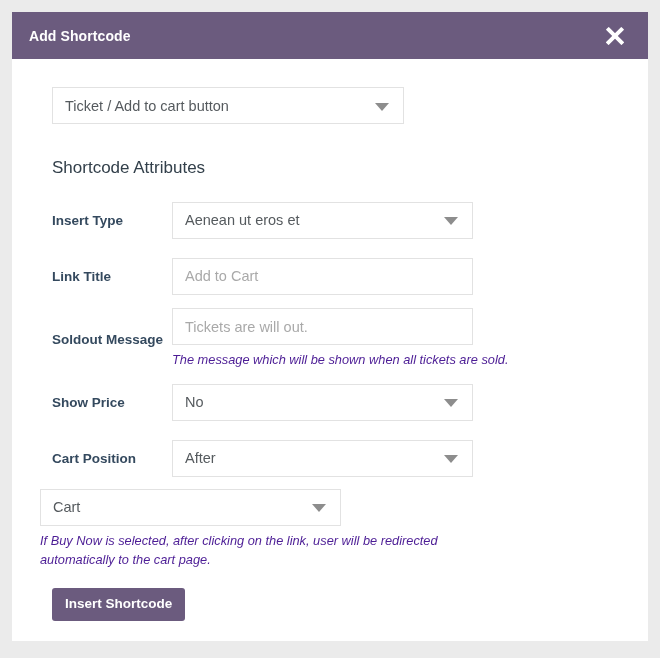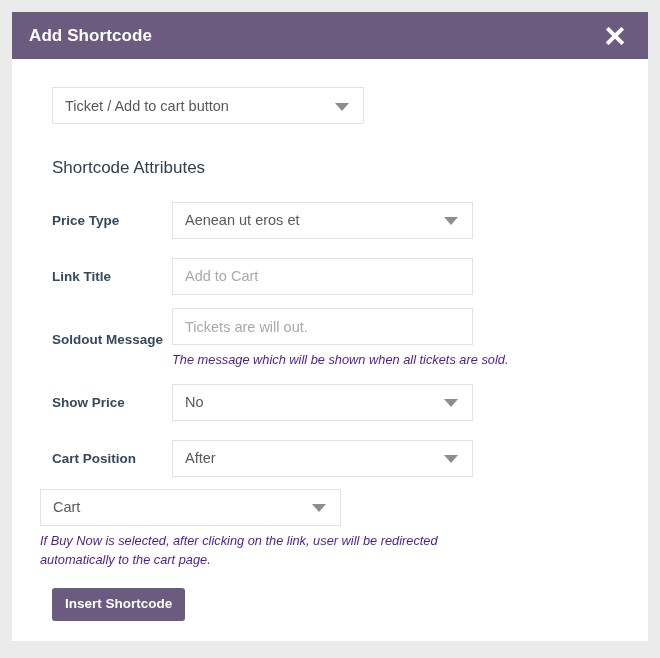--- a/index.html
+++ b/index.html
@@ -29,21 +29,21 @@
     height: 47px;
     background: #6b5b7e;
     display: flex;
     align-items: center;
     justify-content: space-between;
     padding: 0 18px 0 17px;
     box-sizing: border-box;
   }
   .modal-title {
     color: #ffffff;
-    font-size: 17px;
+    font-size: 14px;
     font-weight: bold;
     letter-spacing: 0.1px;
   }
   .close-btn {
     width: 26px;
     height: 26px;
     position: relative;
     cursor: pointer;
     margin-right: 2px;
   }
@@ -88,21 +88,21 @@
     top: 50%;
     margin-top: -3px;
     width: 0;
     height: 0;
     border-left: 7px solid transparent;
     border-right: 7px solid transparent;
     border-top: 8px solid #8d8d8d;
   }
 
   .type-select {
-    width: 312px;
+    width: 352px;
     margin-left: 12px;
   }
 
   .section-title {
     margin: 34px 0 0 12px;
     font-size: 17px;
     font-weight: normal;
     color: #33404b;
   }
 
@@ -174,21 +174,21 @@
 
     <div class="ctrl select type-select">
       <span>Ticket / Add to cart button</span>
     </div>
 
     <div class="section-title">Shortcode Attributes</div>
 
     <div class="form">
 
       <div class="row">
-        <div class="label">Price Type</div>
+        <div class="label">Insert Type</div>
         <div class="field">
           <div class="ctrl select">
             <span>Aenean ut eros et</span>
           </div>
         </div>
       </div>
 
       <div class="row">
         <div class="label">Link Title</div>
         <div class="field">

